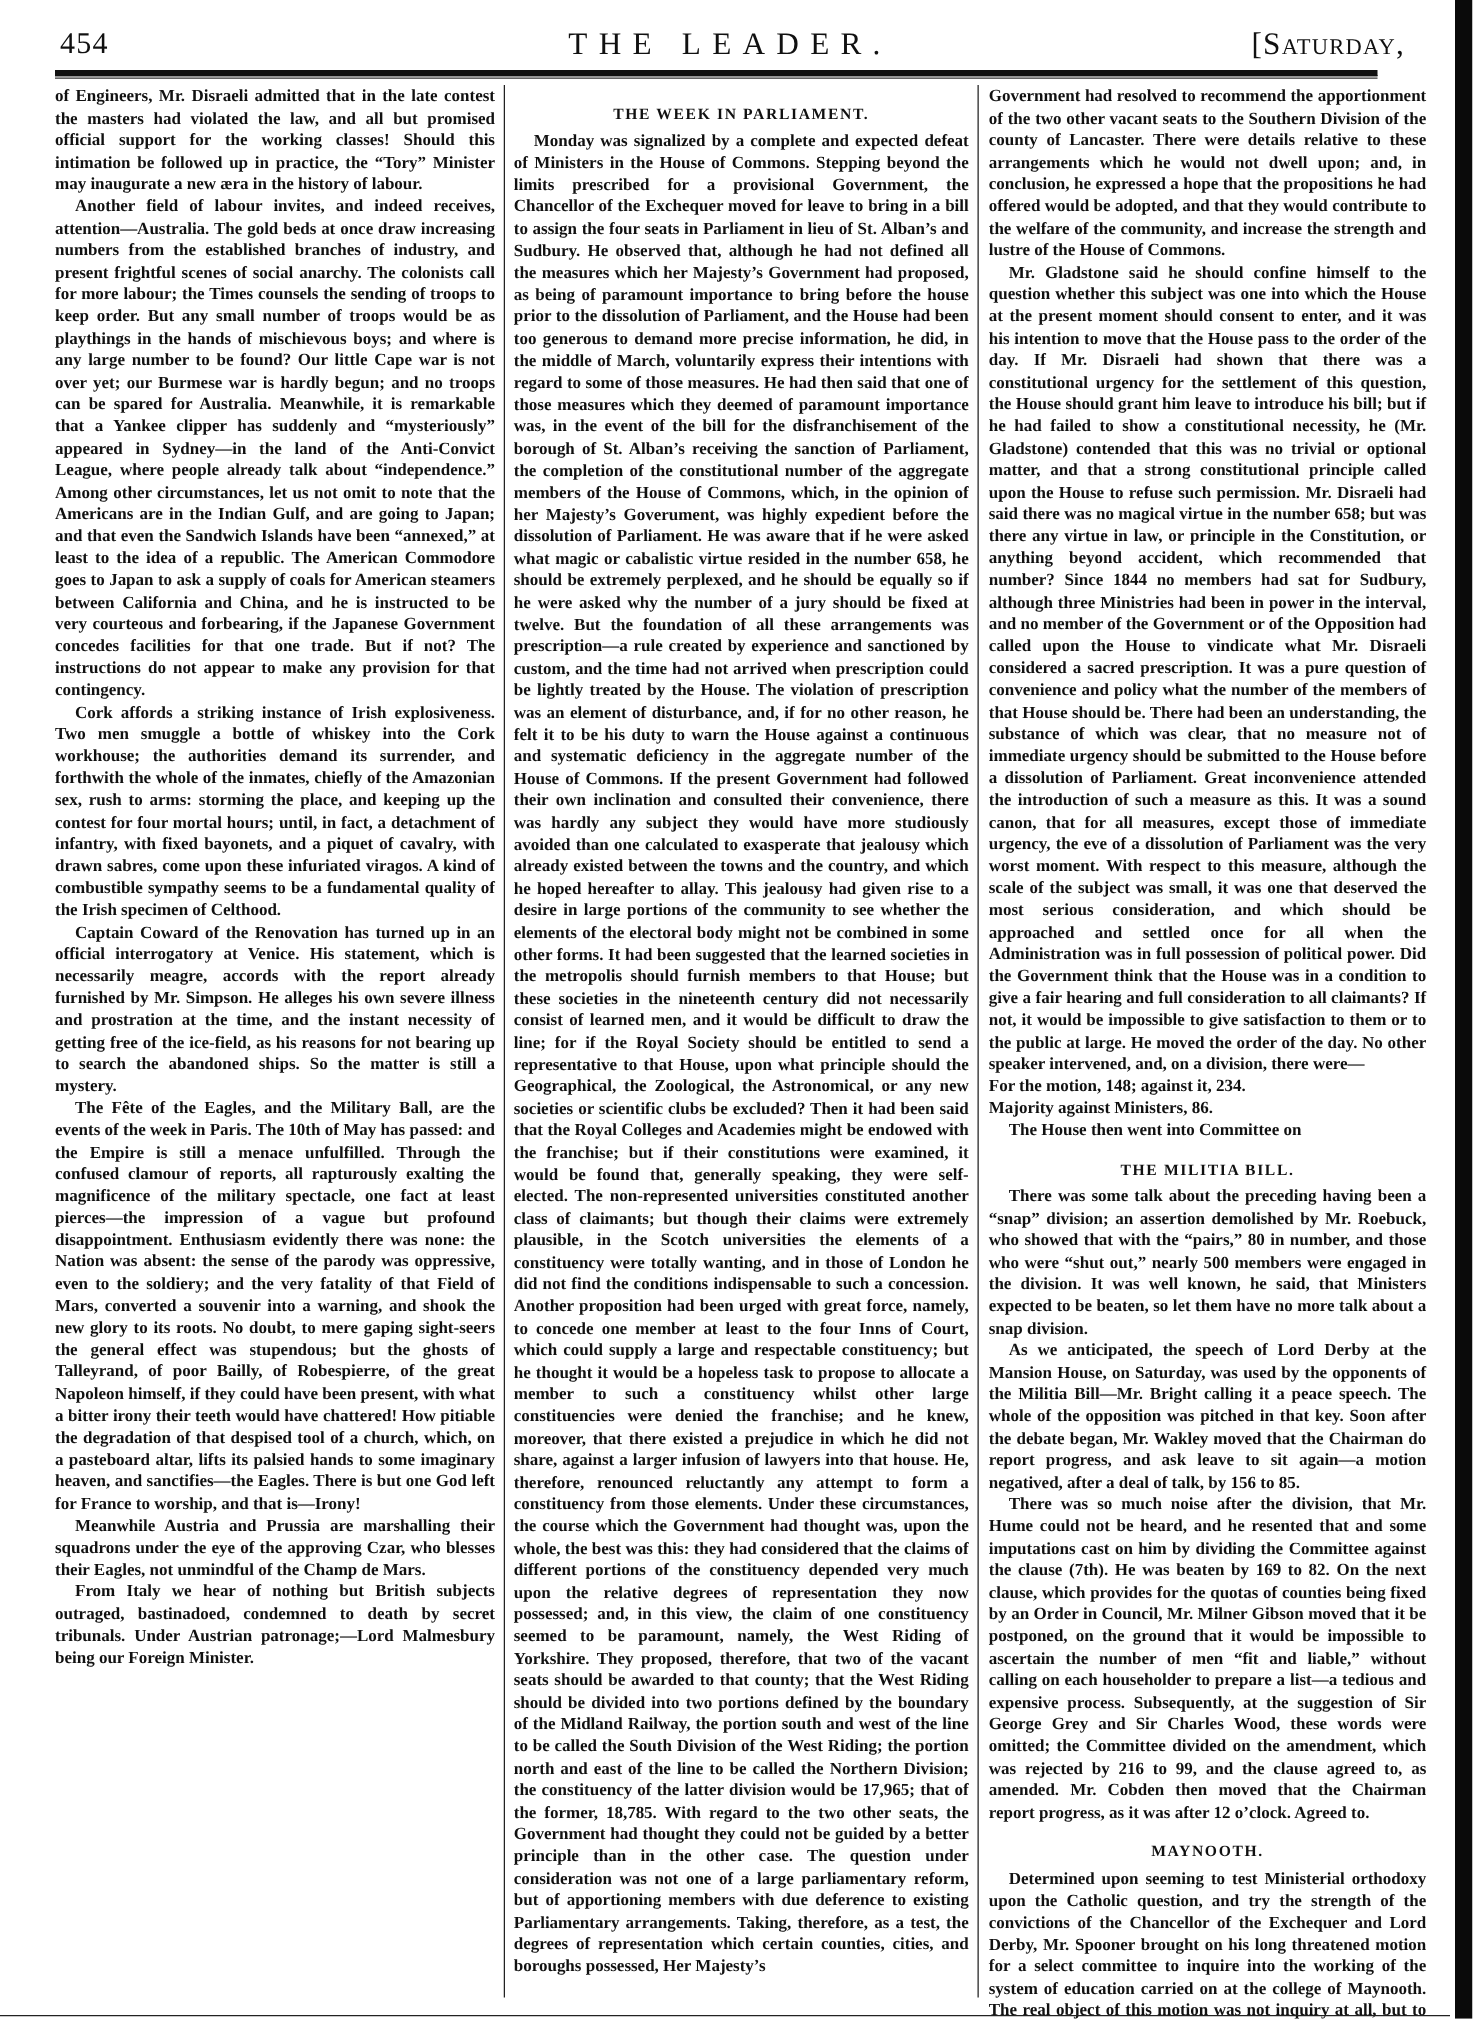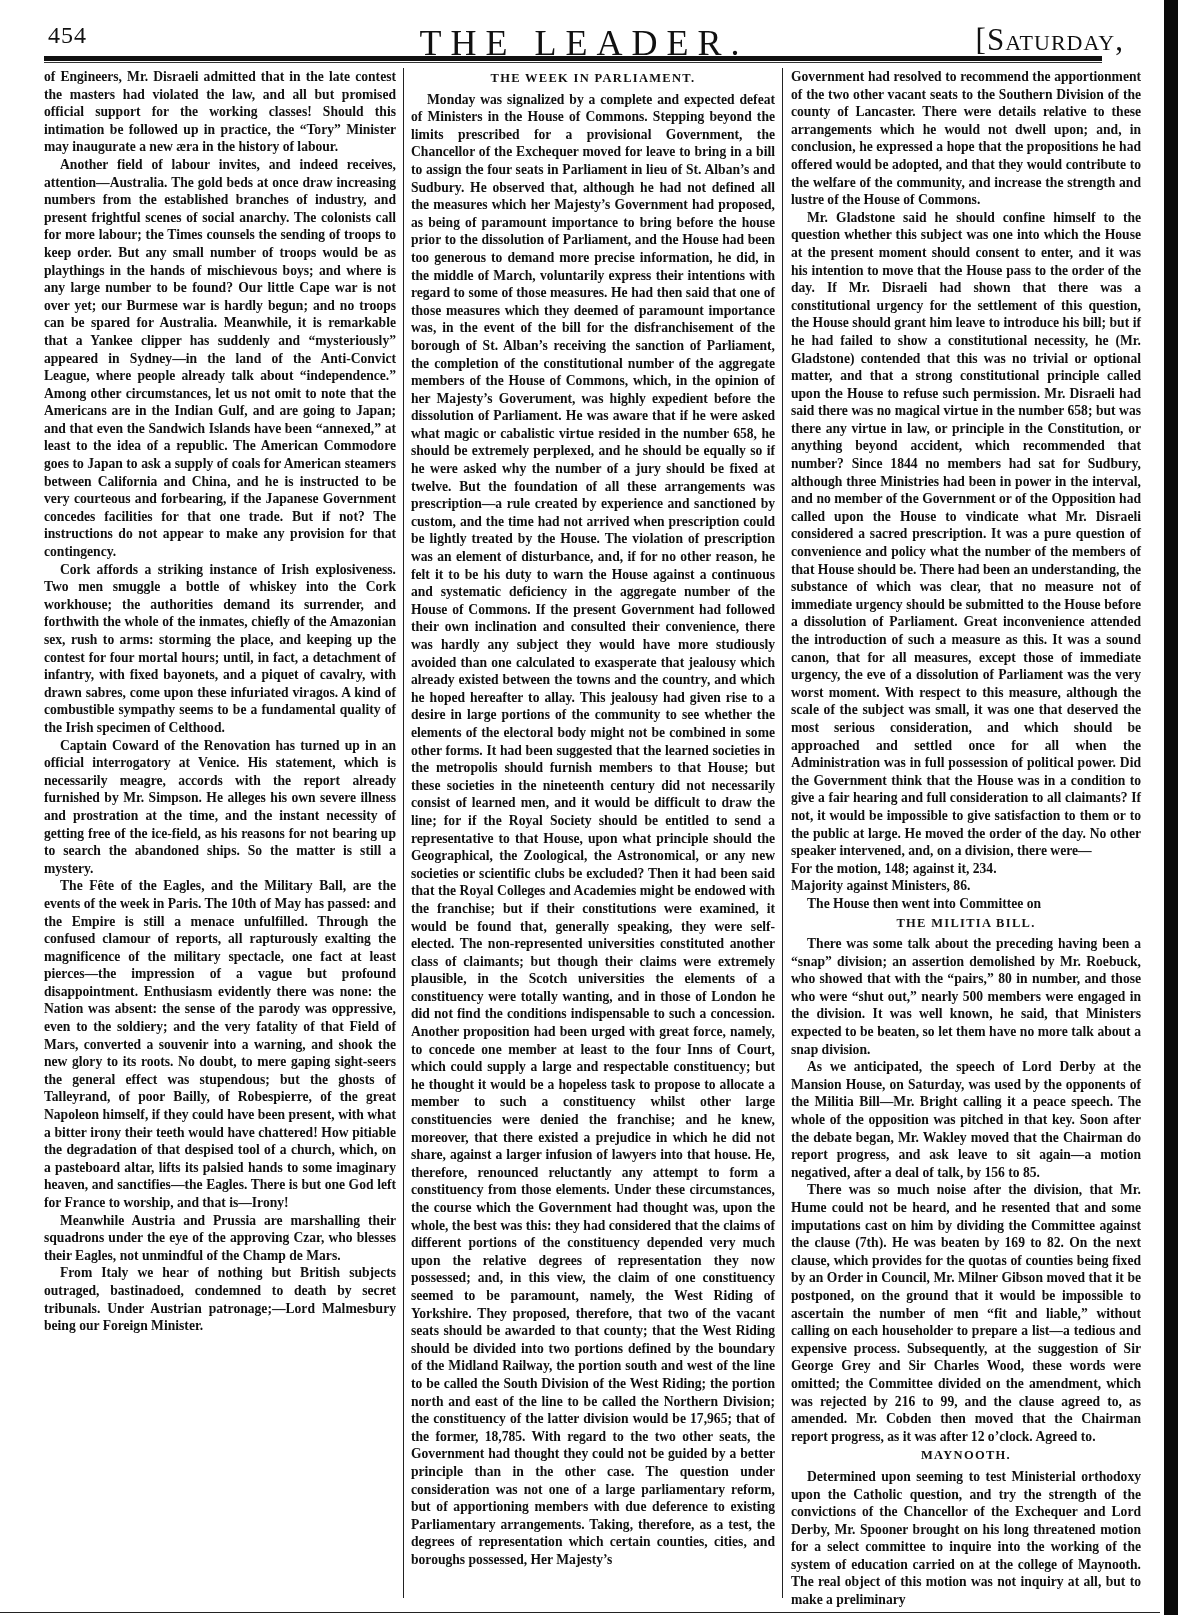--- a/index.html
+++ b/index.html
@@ -6,34 +6,34 @@
   body {
     width: 1178px; height: 1615px; overflow: hidden;
     background: #ffffff; position: relative;
     font-family: "Liberation Serif", "DejaVu Serif", serif;
     color: #111;
   }
   .edge { position: absolute; top: 0; right: 0; width: 14px; height: 1615px; background: #0a0a0a; }
   .edge2 { position: absolute; top: 0; right: 14px; width: 4px; height: 1615px; background: #fff; }
   .masthead { position: absolute; top: 20px; left: 44px; width: 1080px; height: 40px; }
   .pagenum { position: absolute; left: 4px; top: 2px; font-size: 24px; letter-spacing: 1px; }
-  .title { position: absolute; left: 0; right: 0; top: 2px; text-align: center; font-size: 36px; letter-spacing: 9px; }
-  .dateline { position: absolute; right: 0; top: 2px; font-size: 31px; font-variant: small-caps; letter-spacing: 1px; }
+  .title { position: absolute; left: 0; right: 0; top: 2px; text-align: center; font-size: 25px; letter-spacing: 9px; }
+  .dateline { position: absolute; right: 0; top: 2px; font-size: 25px; font-variant: small-caps; letter-spacing: 1px; }
   .rule { position: absolute; top: 56px; left: 44px; width: 1058px; height: 4px; background: #111; border-bottom: 1px solid #111; }
   .rule2 { position: absolute; top: 62px; left: 44px; width: 1058px; height: 1px; background: #333; }
   .col { position: absolute; top: 68px; font-size: 13.6px; line-height: 17.6px; text-align: justify; hyphens: manual; font-weight: bold; }
   .col p { margin: 0; text-indent: 16px; }
   .col p.noindent { text-indent: 0; }
   .col1 { left: 44px; width: 352px; }
   .col2 { left: 411px; width: 364px; }
   .col3 { left: 791px; width: 350px; }
   .vline { position: absolute; top: 68px; width: 1px; background: #222; }
   .v1 { left: 403px; height: 1530px; }
   .v2 { left: 782px; height: 1530px; }
-  .hd { text-align: center; font-size: 12.5px; letter-spacing: 1.3px; margin: 2px 0 3px 0; text-indent: 0; }
+  .hd { text-align: center; font-size: 12.5px; letter-spacing: 1.3px; margin: 15px 0 3px 0; text-indent: 0; }
   .ctr { text-align: left; text-indent: 0 !important; }
   .bottomrule { position: absolute; top: 1612px; left: 0; width: 1160px; height: 1px; background: #222; }
 </style>
 </head>
 <body>
 
 <div class="edge"></div>
 <div class="edge2"></div>
 
 <header class="masthead">

